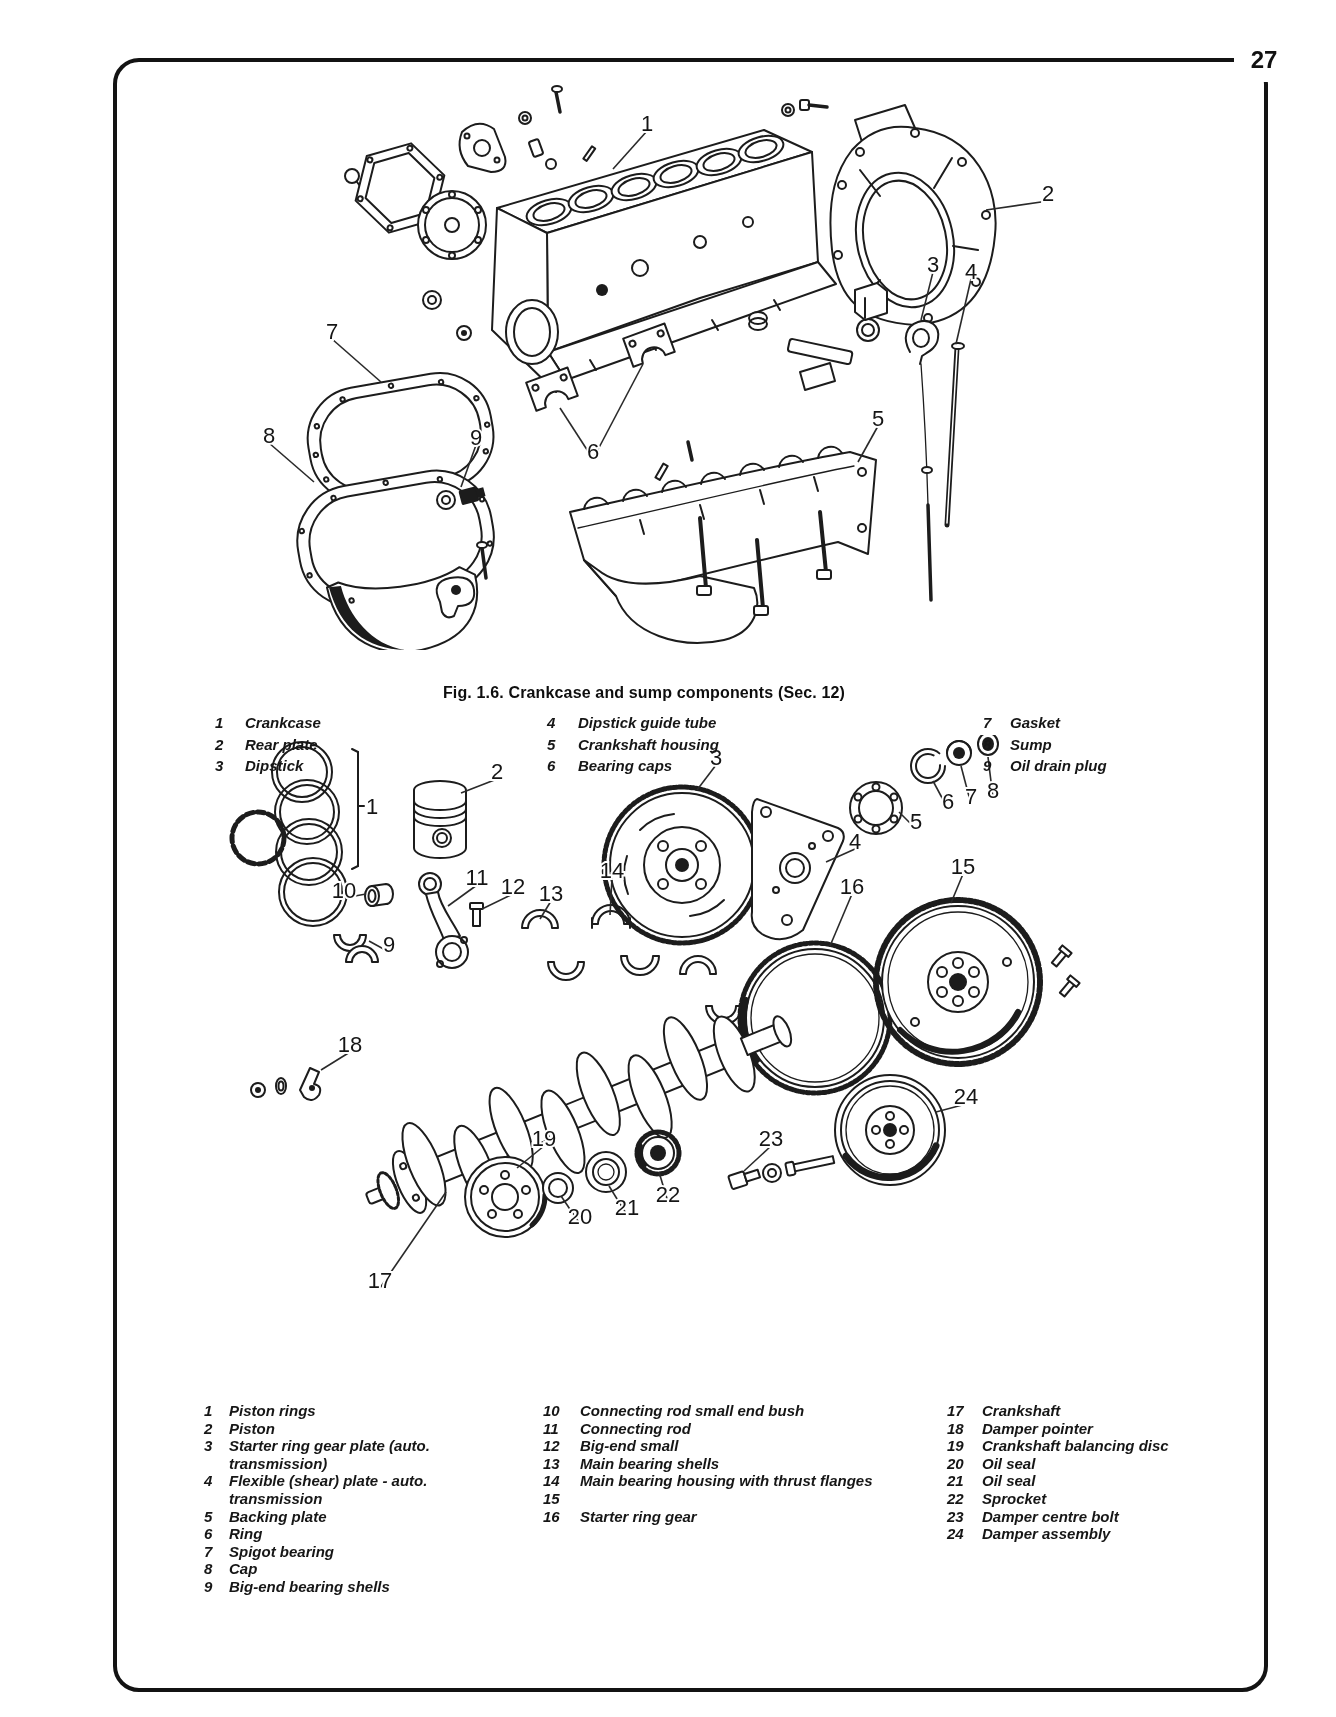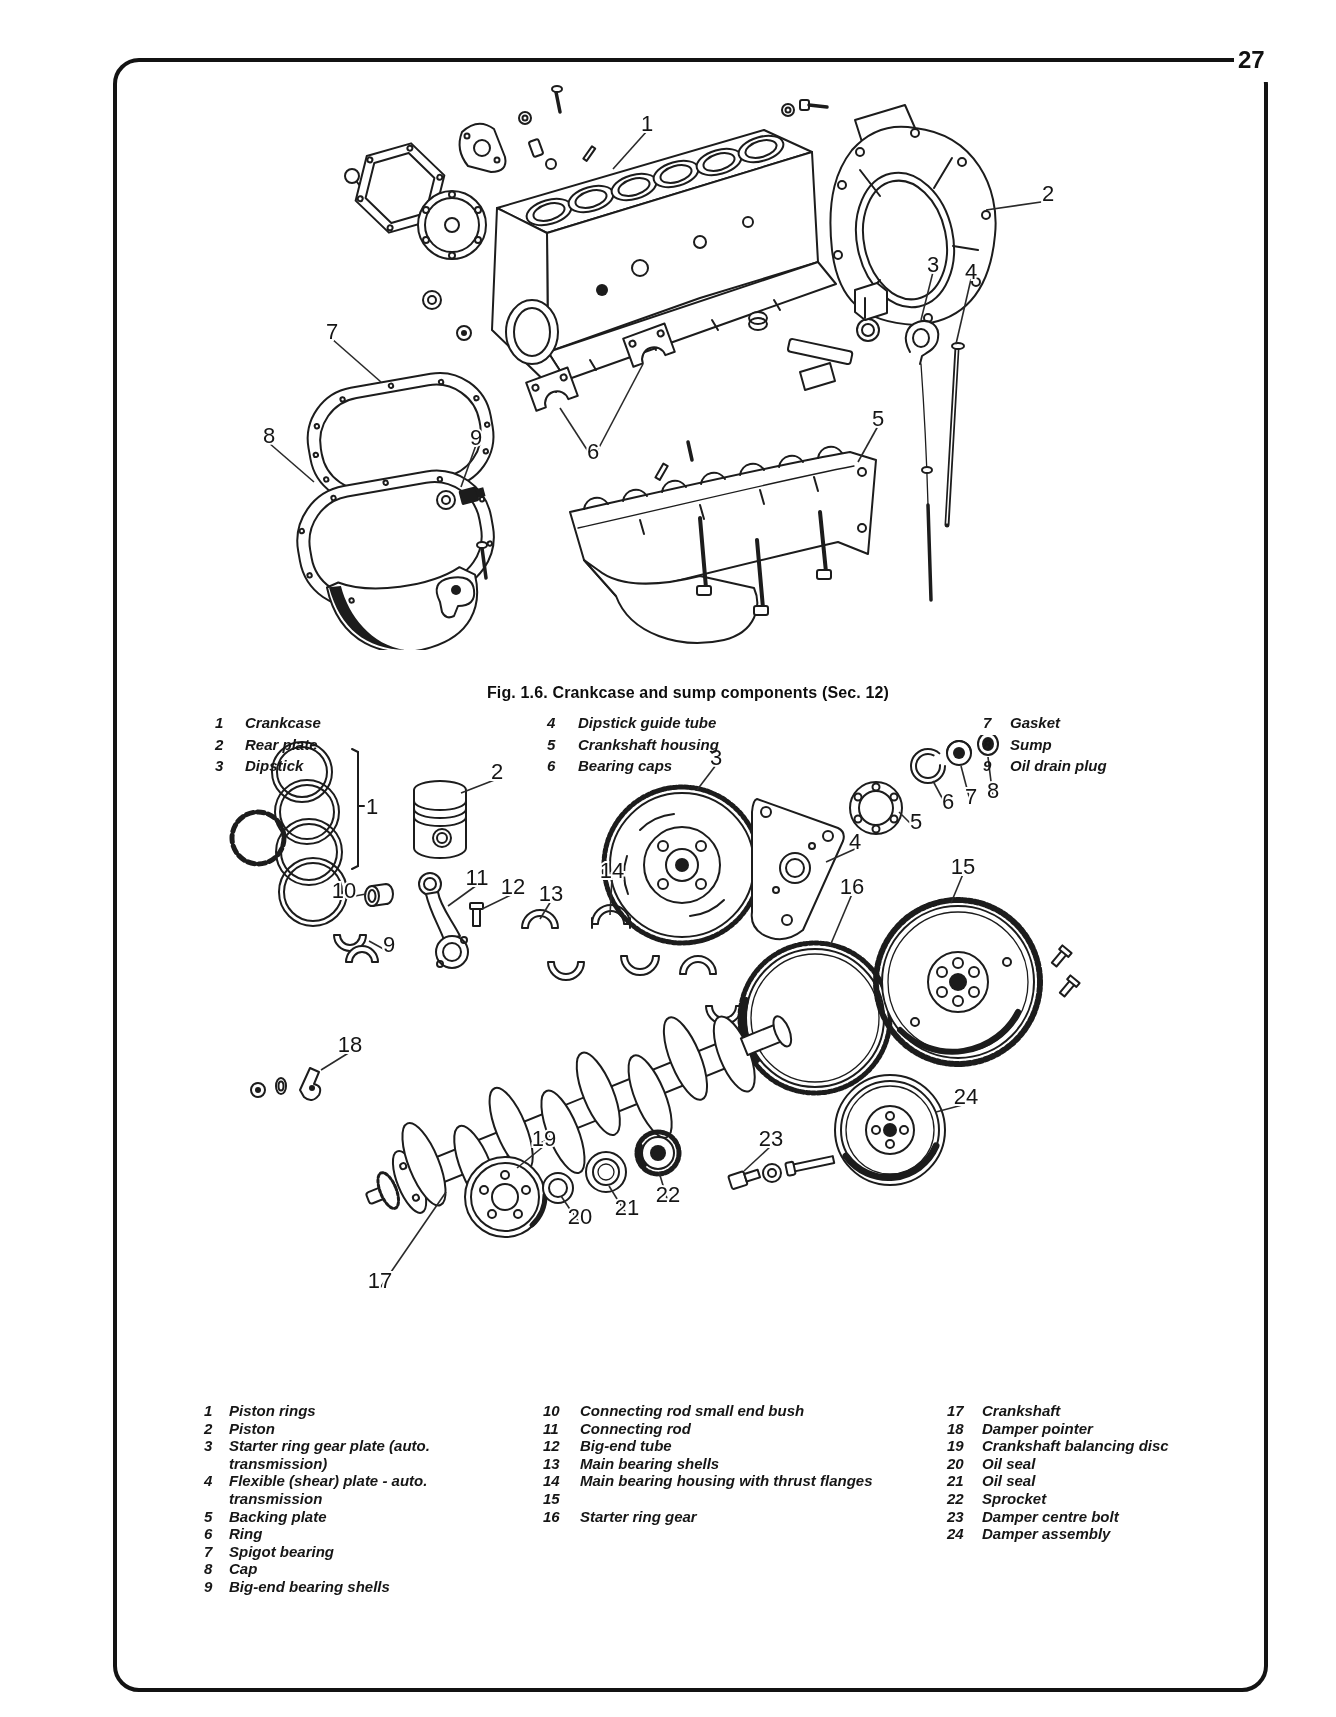--- a/index.html
+++ b/index.html
@@ -1,24 +1,24 @@
 <!DOCTYPE html>
 <html><head>
 <meta charset="utf-8">
 <style>
   html,body{margin:0;padding:0;background:#fdfdfd;}
   .page{position:relative;width:1336px;height:1717px;background:#ffffff;overflow:hidden;
         font-family:"Liberation Sans",sans-serif;color:#141414;}
   .page-border{position:absolute;left:113px;top:58px;width:1155px;height:1634px;
         box-sizing:border-box;border:4.5px solid #131313;border-radius:26px;}
   .pn-patch{position:absolute;left:1234px;top:38px;width:60px;height:44px;background:#ffffff;}
-  .page-number{position:absolute;left:1238px;top:46px;width:52px;text-align:left;
+  .page-number{position:absolute;left:1238px;top:46px;width:52px;text-align:center;
         font-size:24px;font-weight:700;color:#111;}
   .caption{position:absolute;left:114px;width:1060px;text-align:center;
-        font-size:16px;font-weight:700;letter-spacing:.15px;color:#0e0e0e;white-space:nowrap;padding-left:44px;}
+        font-size:16px;font-weight:700;letter-spacing:.15px;color:#0e0e0e;white-space:nowrap;}
   #cap16{top:684px;}
   #cap17{top:1366px;}
   .lcol{position:absolute;font-style:italic;font-weight:700;font-size:15px;color:#161616;}
   .lh22{line-height:21.5px;}
   .lh17{line-height:17.6px;}
   .li{display:flex;}
   .ln{flex:0 0 var(--lnw,30px);}
   .lt{flex:1;}
   svg{position:absolute;}
   #fig16{left:110px;top:75px;}
@@ -668,21 +668,21 @@
       <div class="li">
         <span class="ln">10</span>
         <span class="lt">Connecting rod small end bush</span>
       </div>
       <div class="li">
         <span class="ln">11</span>
         <span class="lt">Connecting rod</span>
       </div>
       <div class="li">
         <span class="ln">12</span>
-        <span class="lt">Big-end tube</span>
+        <span class="lt">Big-end small</span>
       </div>
       <div class="li">
         <span class="ln">13</span>
         <span class="lt">Main bearing shells</span>
       </div>
       <div class="li">
         <span class="ln">14</span>
         <span class="lt">Main bearing housing with thrust flanges</span>
       </div>
       <div class="li">

